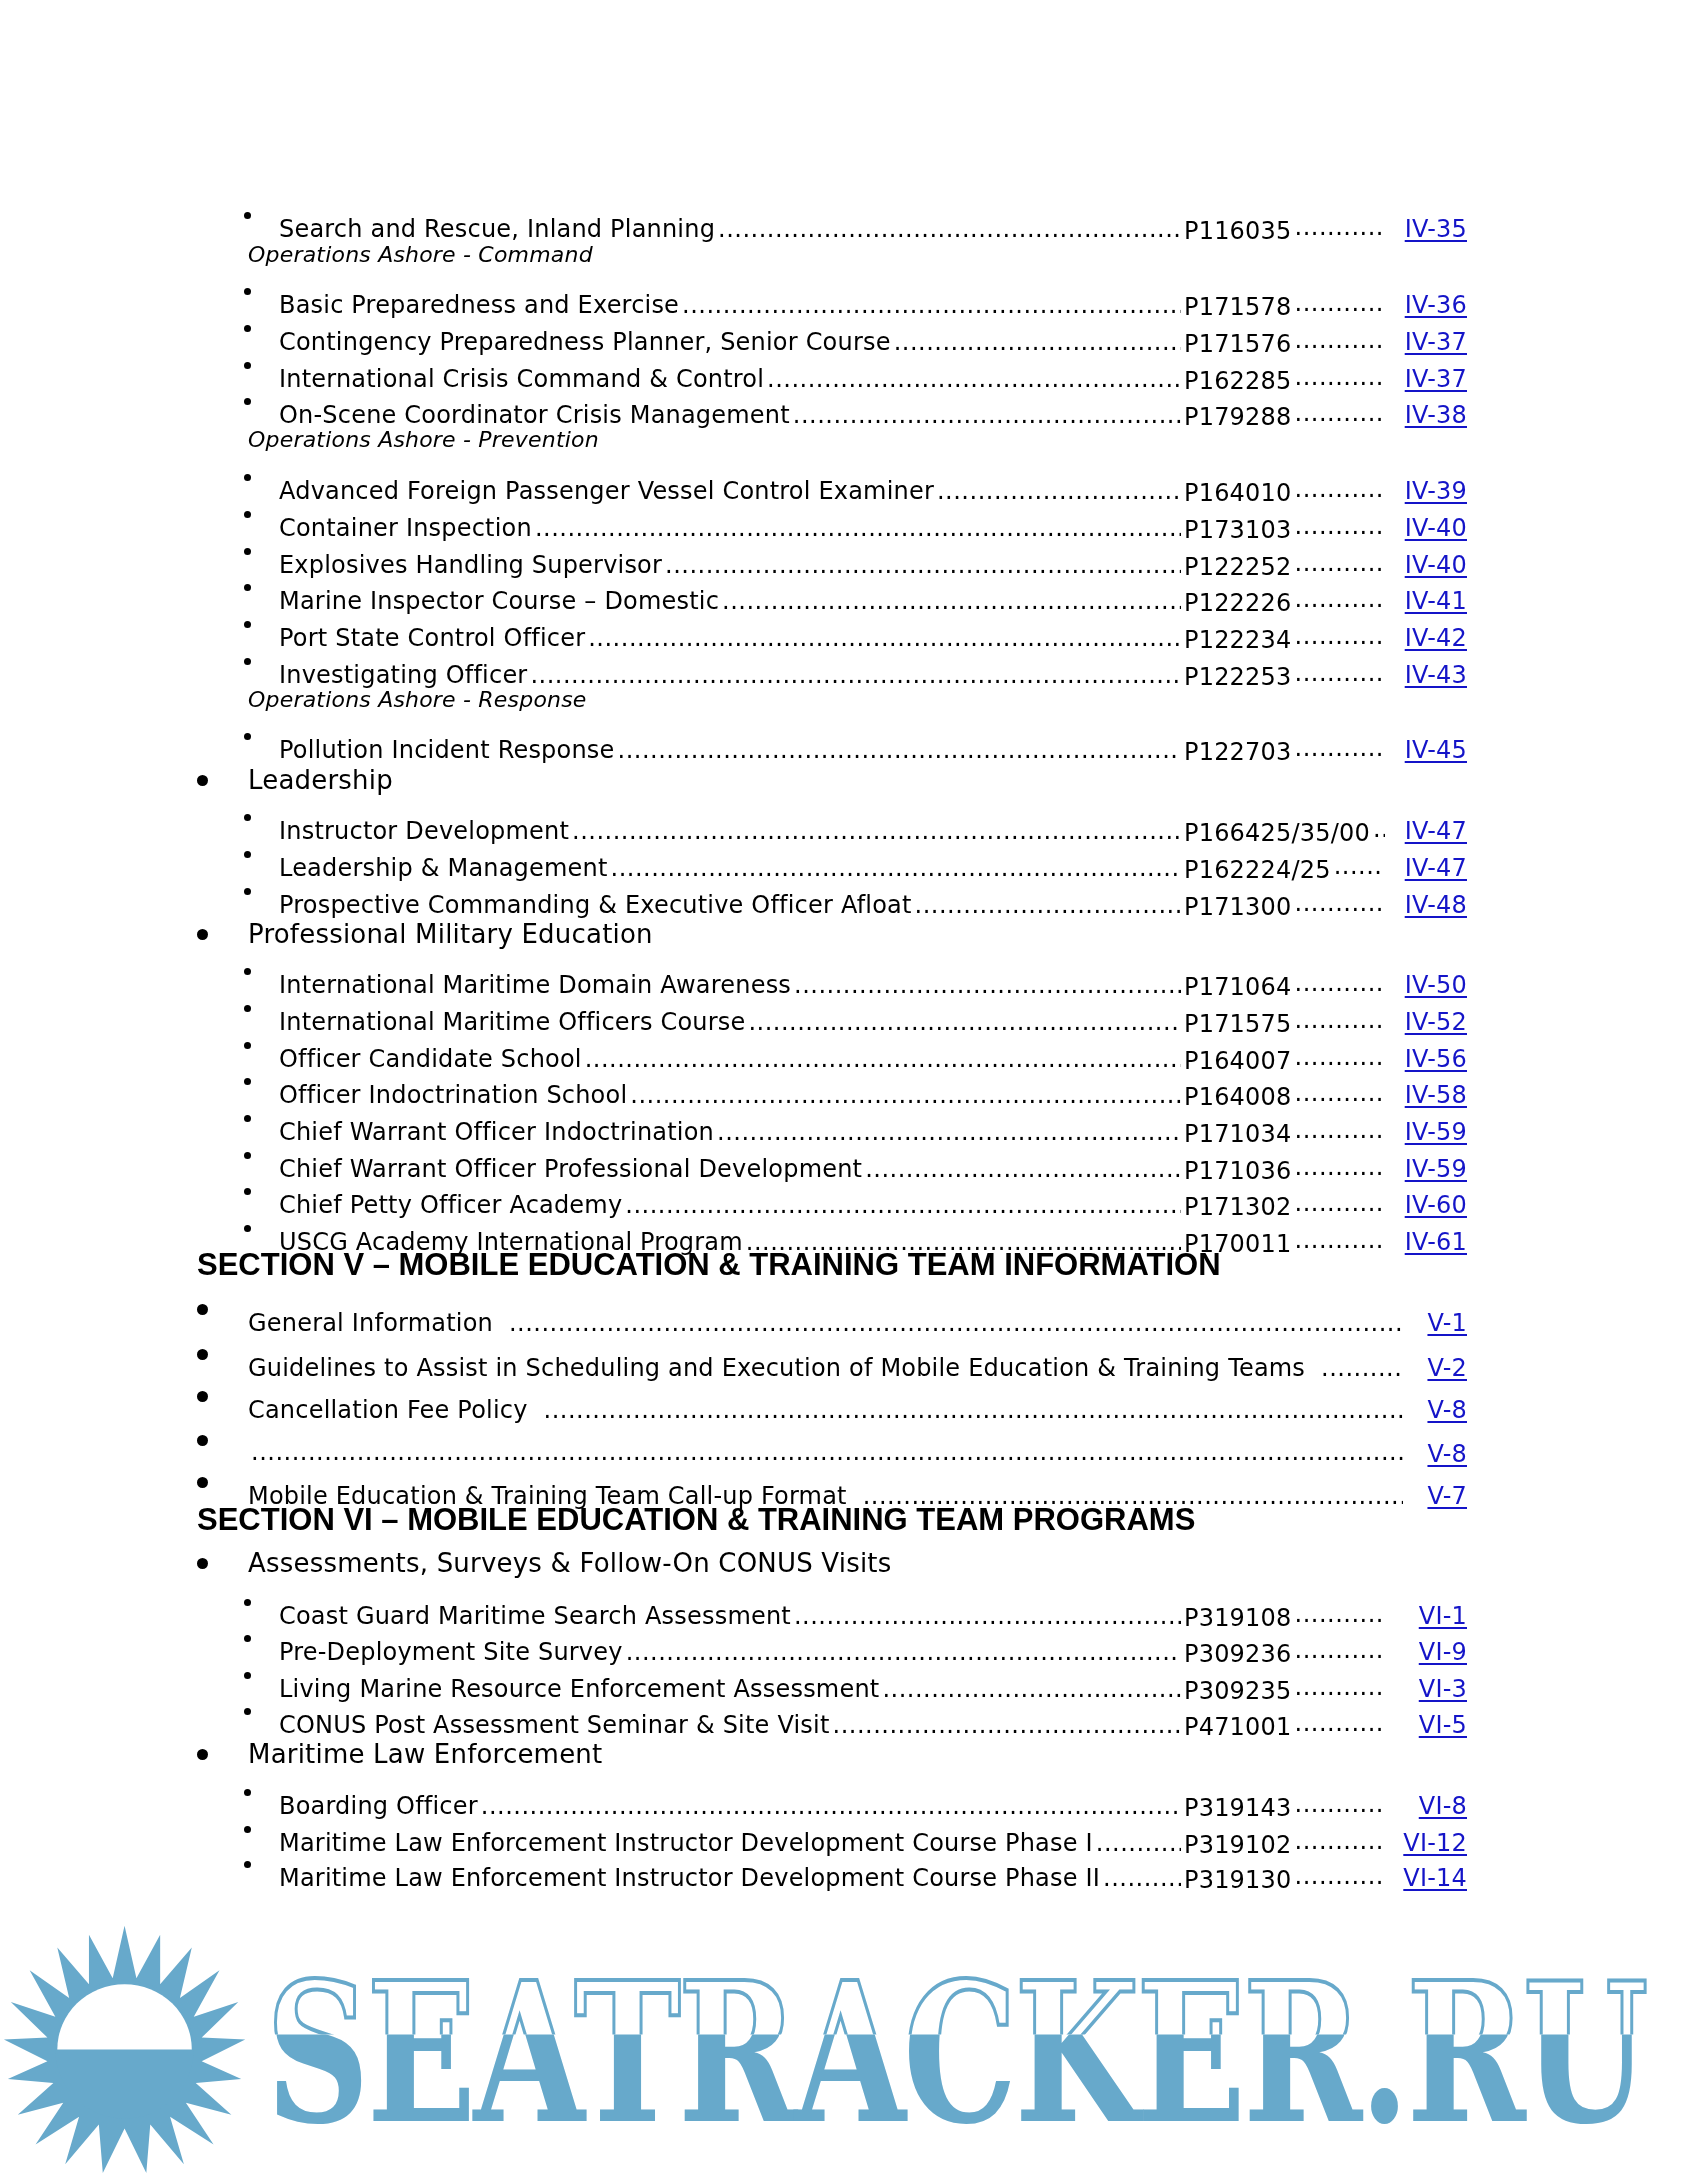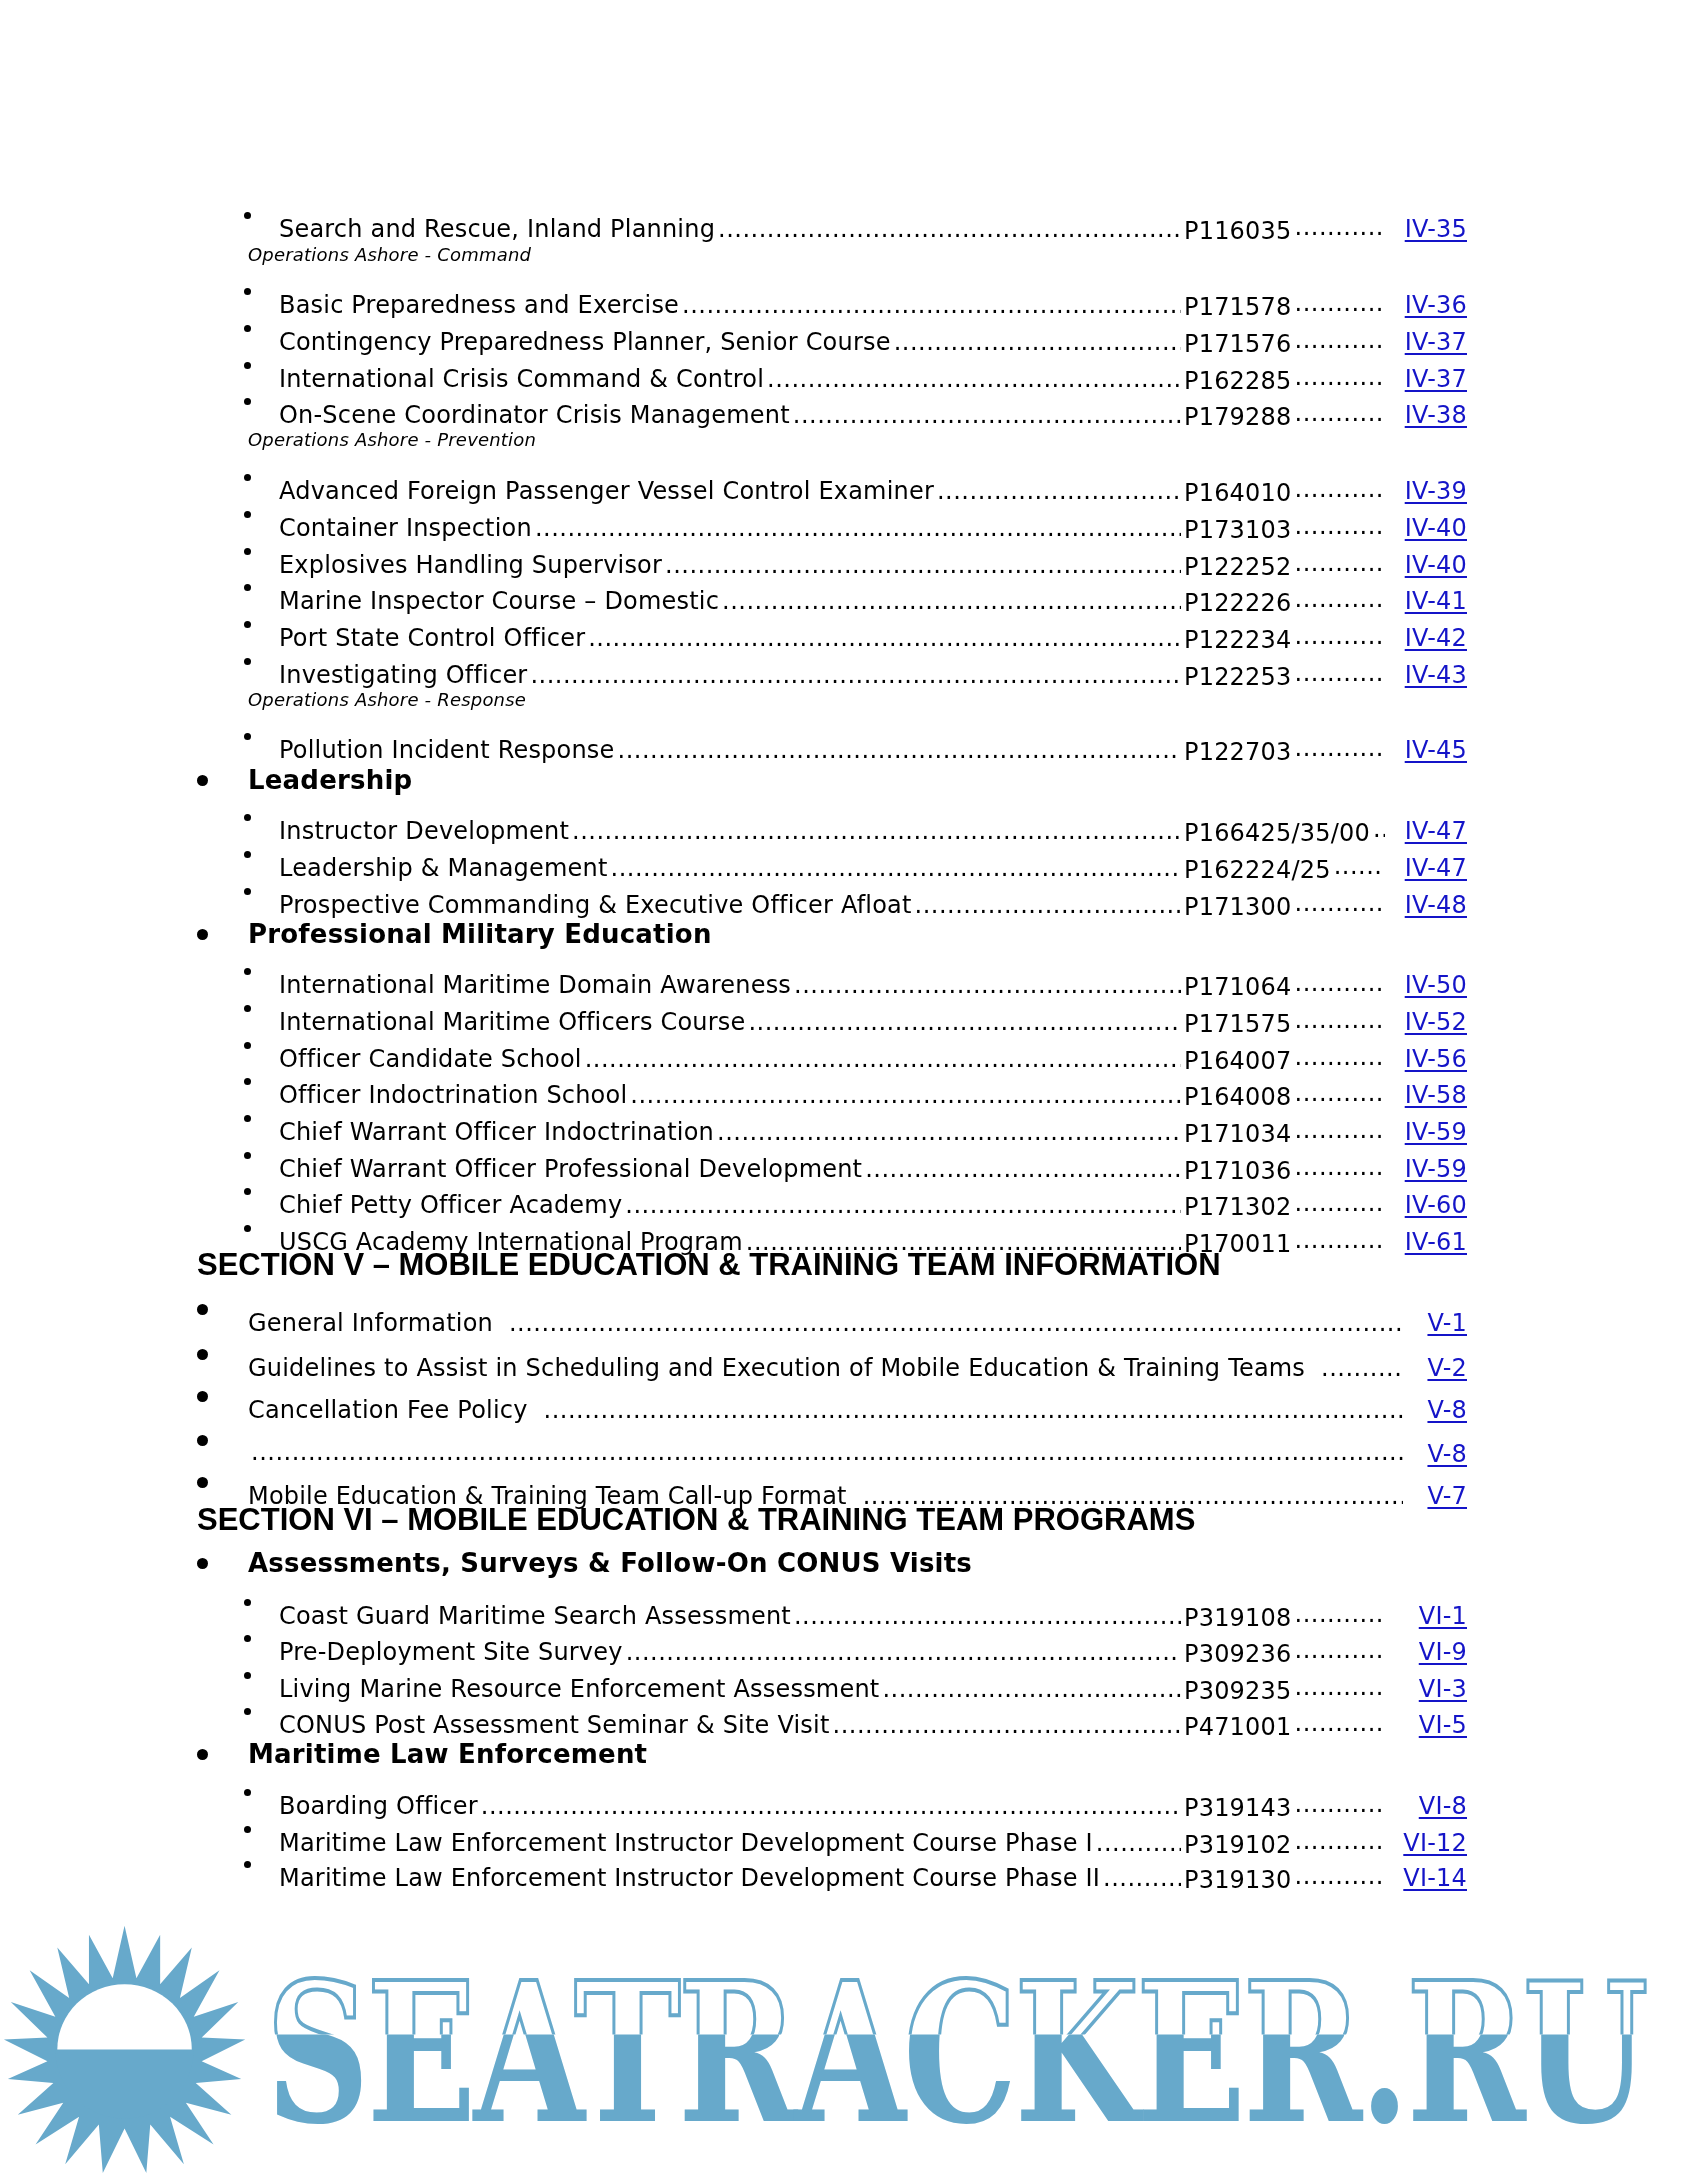--- a/index.html
+++ b/index.html
@@ -36,24 +36,24 @@
   }
   .pre { position: absolute; left: 0; width: 905px; display: flex; align-items: center; }
   .pre.l1 { width: 1127px; gap: 13px; }
   .mid { position: absolute; left: 905px; width: 204px; display: flex; align-items: baseline; }
   .link {
     color: #1414c8; text-decoration: underline; text-decoration-thickness: 2px;
     text-underline-offset: 3px; cursor: pointer; text-align: right;
   }
   .link-col { position: absolute; right: 216px; }
   .subhead {
-    position: absolute; left: 248px; font-style: italic; font-size: 18px; letter-spacing: 0.2px;
+    position: absolute; left: 248px; font-style: italic; font-size: 22px; letter-spacing: 0.2px;
   }
   .group {
-    position: absolute; left: 248px; font-weight: bold; font-size: 26px; letter-spacing: 0.2px;
+    position: absolute; left: 248px; font-weight: normal; font-size: 26px; letter-spacing: 0.2px;
   }
   .section {
     position: absolute; left: 197px; font-family: "Liberation Sans", sans-serif;
     font-weight: bold; font-size: 31px; letter-spacing: 0px;
   }
   .watermark { position: absolute; left: 0; top: 1911px; width: 1683px; height: 267px; }
 </style>
 </head>
 <body>
 

